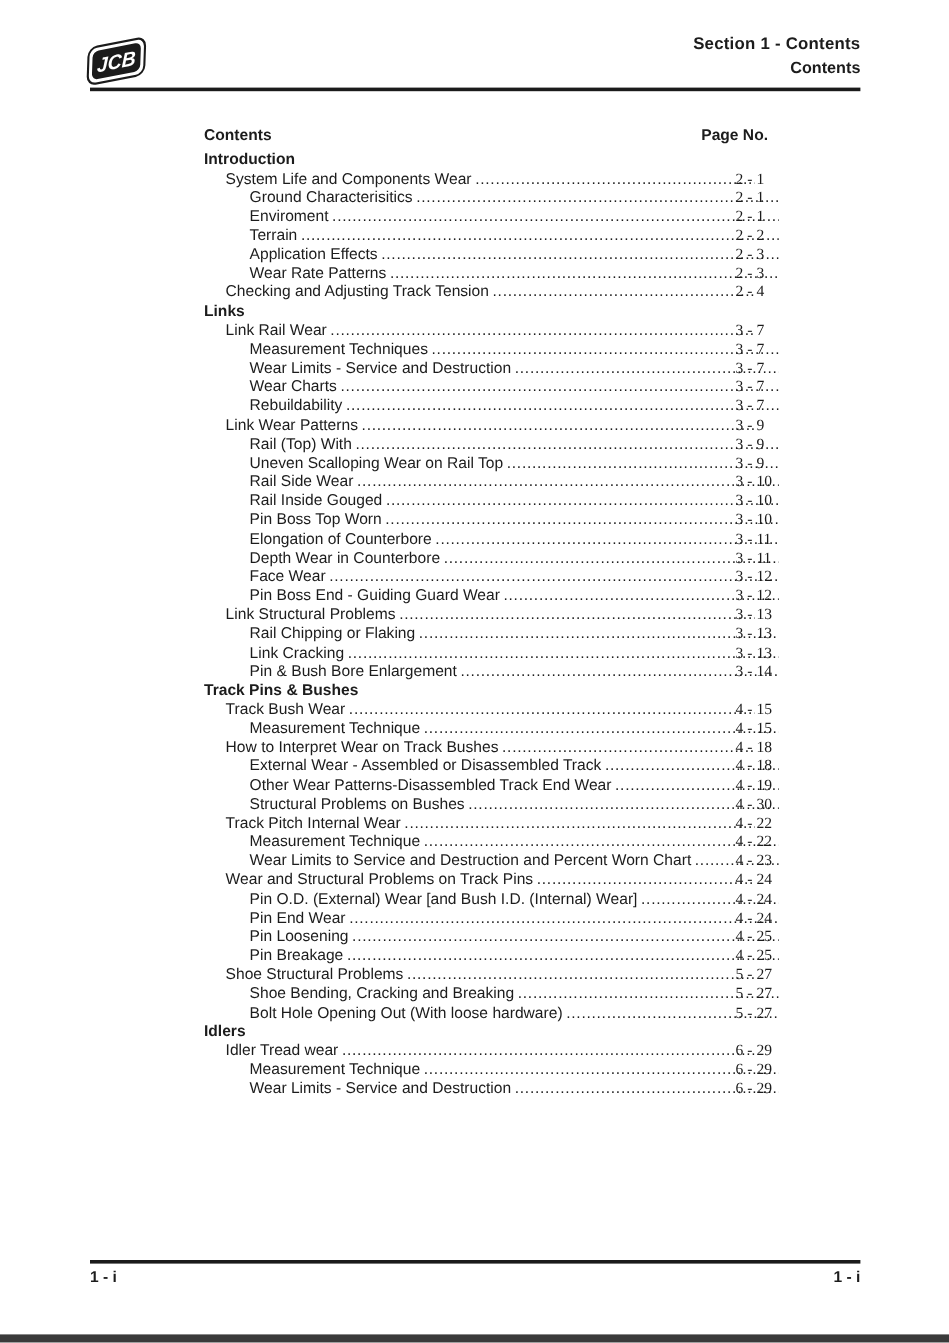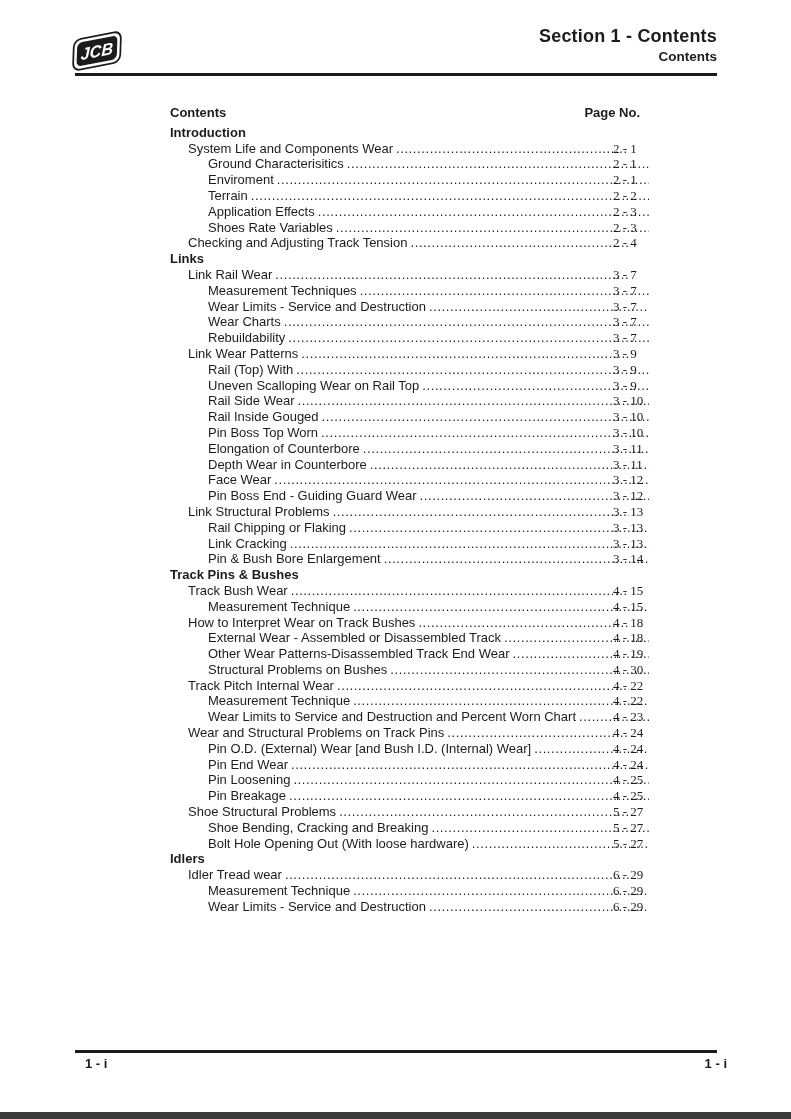--- a/index.html
+++ b/index.html
@@ -5,40 +5,40 @@
   html,body { margin:0; padding:0; background:#e8e8e8; }
   .page {
     position:relative; width:791px; height:1119px; margin:0 auto;
     background:#ffffff; overflow:hidden;
     font-family:"Liberation Sans","DejaVu Sans",sans-serif;
     color:#1c1c1c;
   }
   
   .logo { position:absolute; left:66px; top:24px; }
   .hdr-titles { position:absolute; top:26px; right:74px; text-align:right; }
-  .hdr-title { font-size:18px; font-weight:bold; line-height:21px; letter-spacing:0.2px; }
+  .hdr-title { font-size:14px; font-weight:bold; line-height:21px; letter-spacing:0.2px; }
   .hdr-sub   { font-size:13.5px; font-weight:bold; line-height:17px; margin-top:1px; }
   .rule { position:absolute; left:75px; width:642px; height:3px; background:#1b1b1b; }
   .rule-top { top:73px; }
   .rule-bottom { top:1050px; }
   
   .toc { position:absolute; left:170px; top:105px; width:470px; font-size:13px; line-height:15.8px; }
   .toc-head { display:flex; justify-content:space-between; font-weight:bold; }
   .toc-section { }
   .toc-section:first-child { margin-top:4px; }
   .sec-title { font-weight:bold; }
   .entry { position:relative; display:flex; width:441px; }
   .entry .t { white-space:nowrap; padding-right:3px;text-align:right; }
   .entry.lvl1 { padding-left:18px; }
   .entry.lvl2 { padding-left:38px; }
   .leader { flex:1; overflow:hidden; white-space:nowrap; letter-spacing:0.6px; }
   .leader::after { content:"..................................................................................................................................................................................."; }
   .entry .pg { position:absolute; left:443px; top:0; white-space:nowrap;font-family:Liberation Serif, serif; }
   
-  .footer-row { position:absolute; top:1056px; left:85px; width:642px; display:flex; justify-content:space-between; font-size:13px; font-weight:bold; }
+  .footer-row { position:absolute; top:1056px; left:75px; width:642px; display:flex; justify-content:space-between; font-size:13px; font-weight:bold; }
   .scan-strip { position:absolute; left:0; top:1112px; width:791px; height:7px; background:#3a3a3a; }
 </style>
 </head>
 <body>
 
 <div class="page">
 
   <div class="logo">
     <svg width="62" height="56" viewBox="0 0 62 56">
       <g transform="translate(31,27) rotate(-11) skewX(-13)">
@@ -83,21 +83,21 @@
             <span class="t">Terrain</span>
             <span class="leader"></span>
             <span class="pg">2 - 2</span>
           </div>
           <div class="entry lvl2">
             <span class="t">Application Effects</span>
             <span class="leader"></span>
             <span class="pg">2 - 3</span>
           </div>
           <div class="entry lvl2">
-            <span class="t">Shoes Rate Variables</span>
+            <span class="t">Wear Rate Patterns</span>
             <span class="leader"></span>
             <span class="pg">2 - 3</span>
           </div>
           <div class="entry lvl1">
             <span class="t">Checking and Adjusting Track Tension</span>
             <span class="leader"></span>
             <span class="pg">2 - 4</span>
           </div>
         </div>
         <div class="toc-section">

